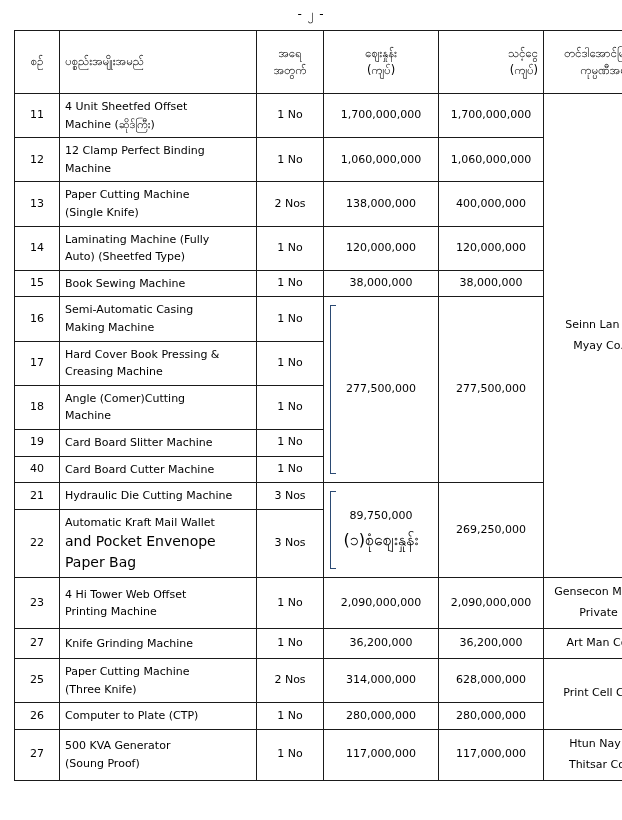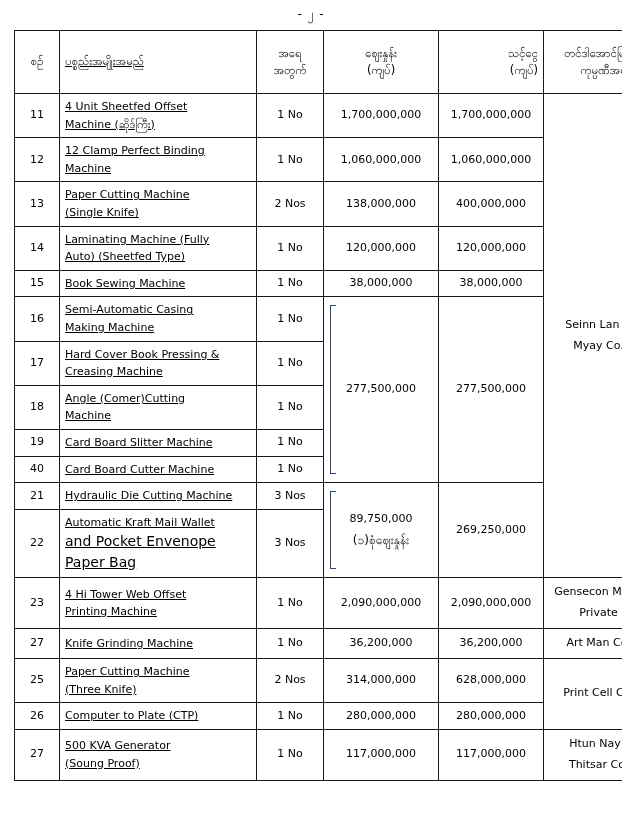--- a/index.html
+++ b/index.html
@@ -42,21 +42,21 @@
     font-weight: normal;
   }
   thead td {
     text-align: center;
     font-size: 11.5px;
     line-height: 1.5;
     padding: 6px 3px;
     height: 54px;
   }
   .c-no     { width: 34px;  }
-  .c-name   { width: 186px; text-align: left; text-decoration: underline; }
+  .c-name   { width: 186px; text-align: left; }
   .c-qty    { width: 56px;  text-align: center; }
   .c-price  { width: 104px; text-align: center; }
   .c-total  { width: 94px;  text-align: right; }
   .c-comp   { width: 120px; text-align: center; }
 
   .row-name {
     line-height: 1.6;
     padding-left: 6px;
   }
   .row-cell {
@@ -68,21 +68,21 @@
     line-height: 1.9;
     font-size: 11px;
   }
   .small-note {
     font-size: 14px;
     line-height: 1.5;
     display: block;
   }
   .sub-note {
     display: block;
-    font-size: 12px;
+    font-size: 16px;
     margin-top: 4px;
   }
   .bracket-cell {
     position: relative;
   }
   
   .bracket-cell::before {
     content: "";
     position: absolute;
     left: 6px;

